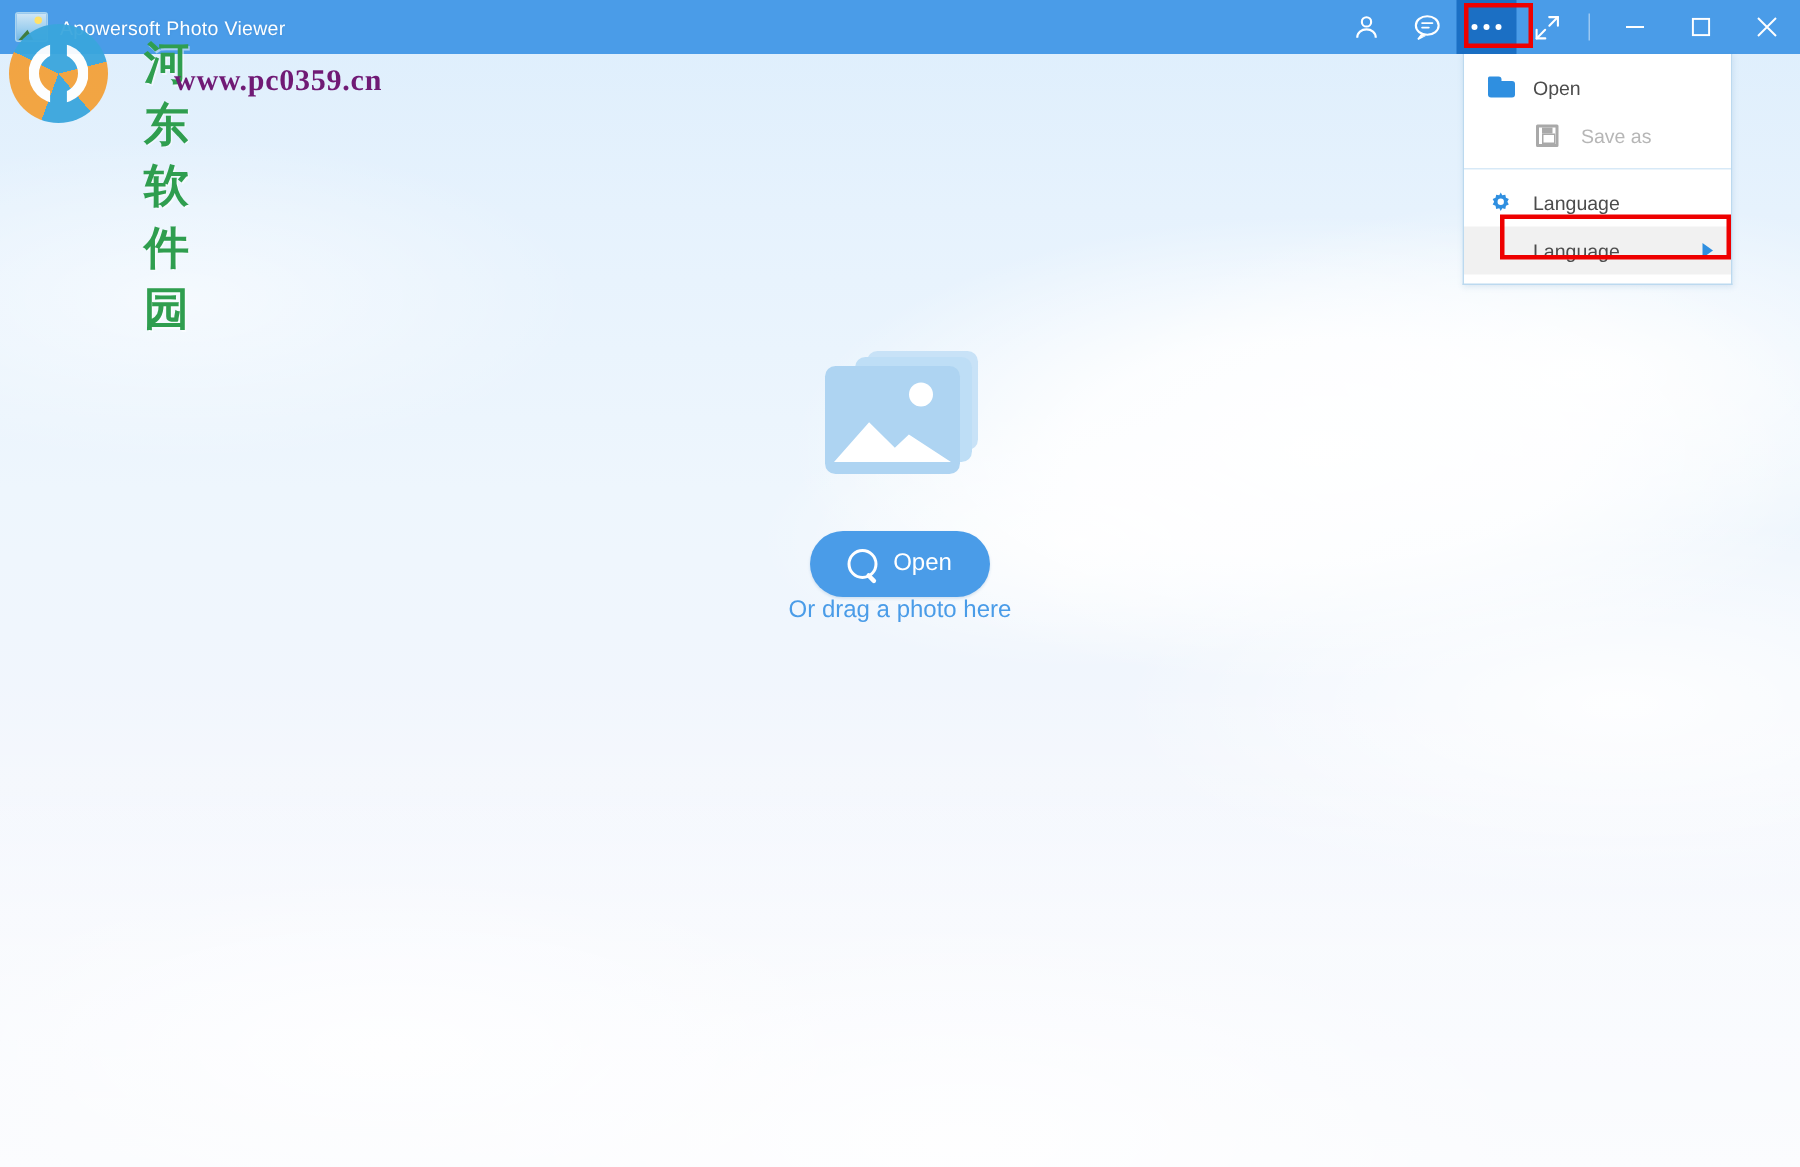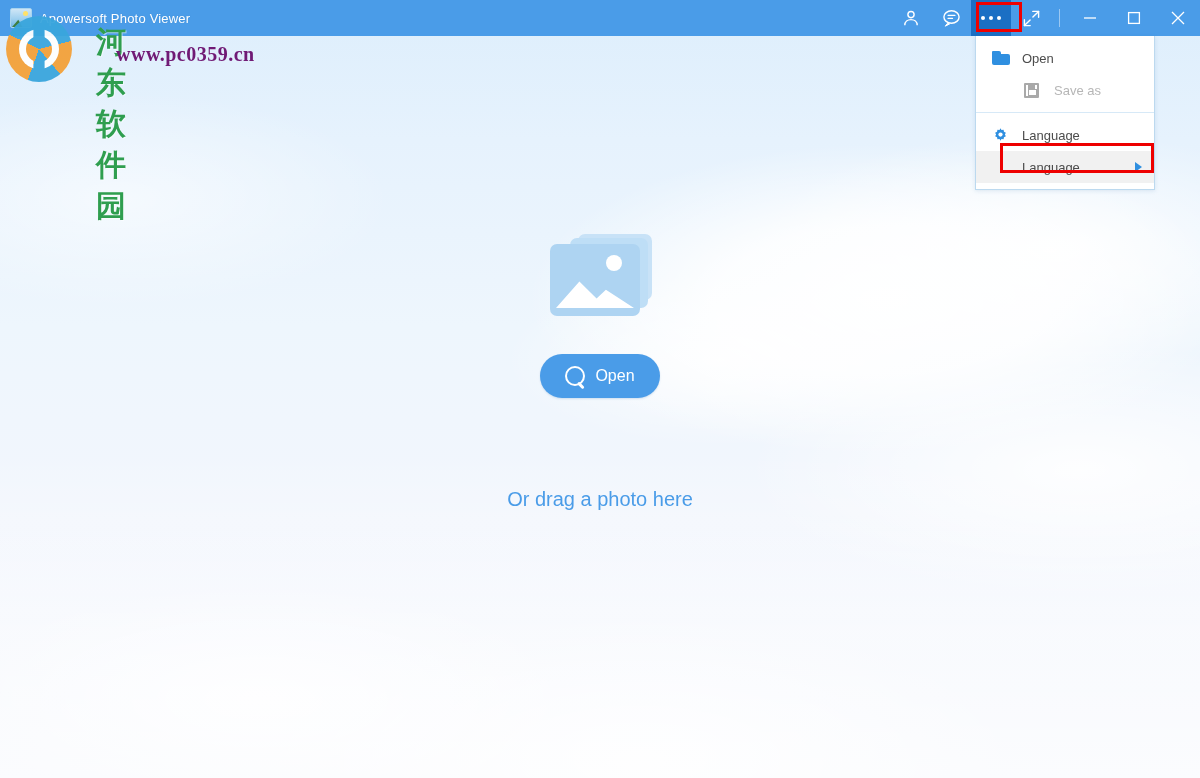--- a/index.html
+++ b/index.html
@@ -184,22 +184,21 @@
   .magnifier { position: relative; width: 20px; height: 20px; flex: 0 0 20px; }
   .magnifier::before {
     content:""; position:absolute; left:0; top:0; width:16px; height:16px;
     border: 2px solid #fff; border-radius: 50%;
   }
   .magnifier::after {
     content:""; position:absolute; right:0px; bottom:0px; width:8px; height:2.5px;
     background:#fff; transform: rotate(45deg); border-radius: 2px;
   }
   .drag-text {
-    margin-top: 90px;
-    font-size: 20px; color: #4a9ce8;
+    font-size: 16px; color: #4a9ce8;
   }
 
   
   .watermark { position: absolute; left: 0; top: 8px; z-index: 25; pointer-events: none; }
   .wm-logo {
     position: absolute; left: 6px; top: 8px;
     width: 66px; height: 66px; border-radius: 50%;
     background: conic-gradient(from 200deg, #f3a13a 0deg 96deg, #3aa6dd 96deg 236deg, #f3a13a 236deg 300deg, #3aa6dd 300deg 360deg);
     opacity: .95;
   }

